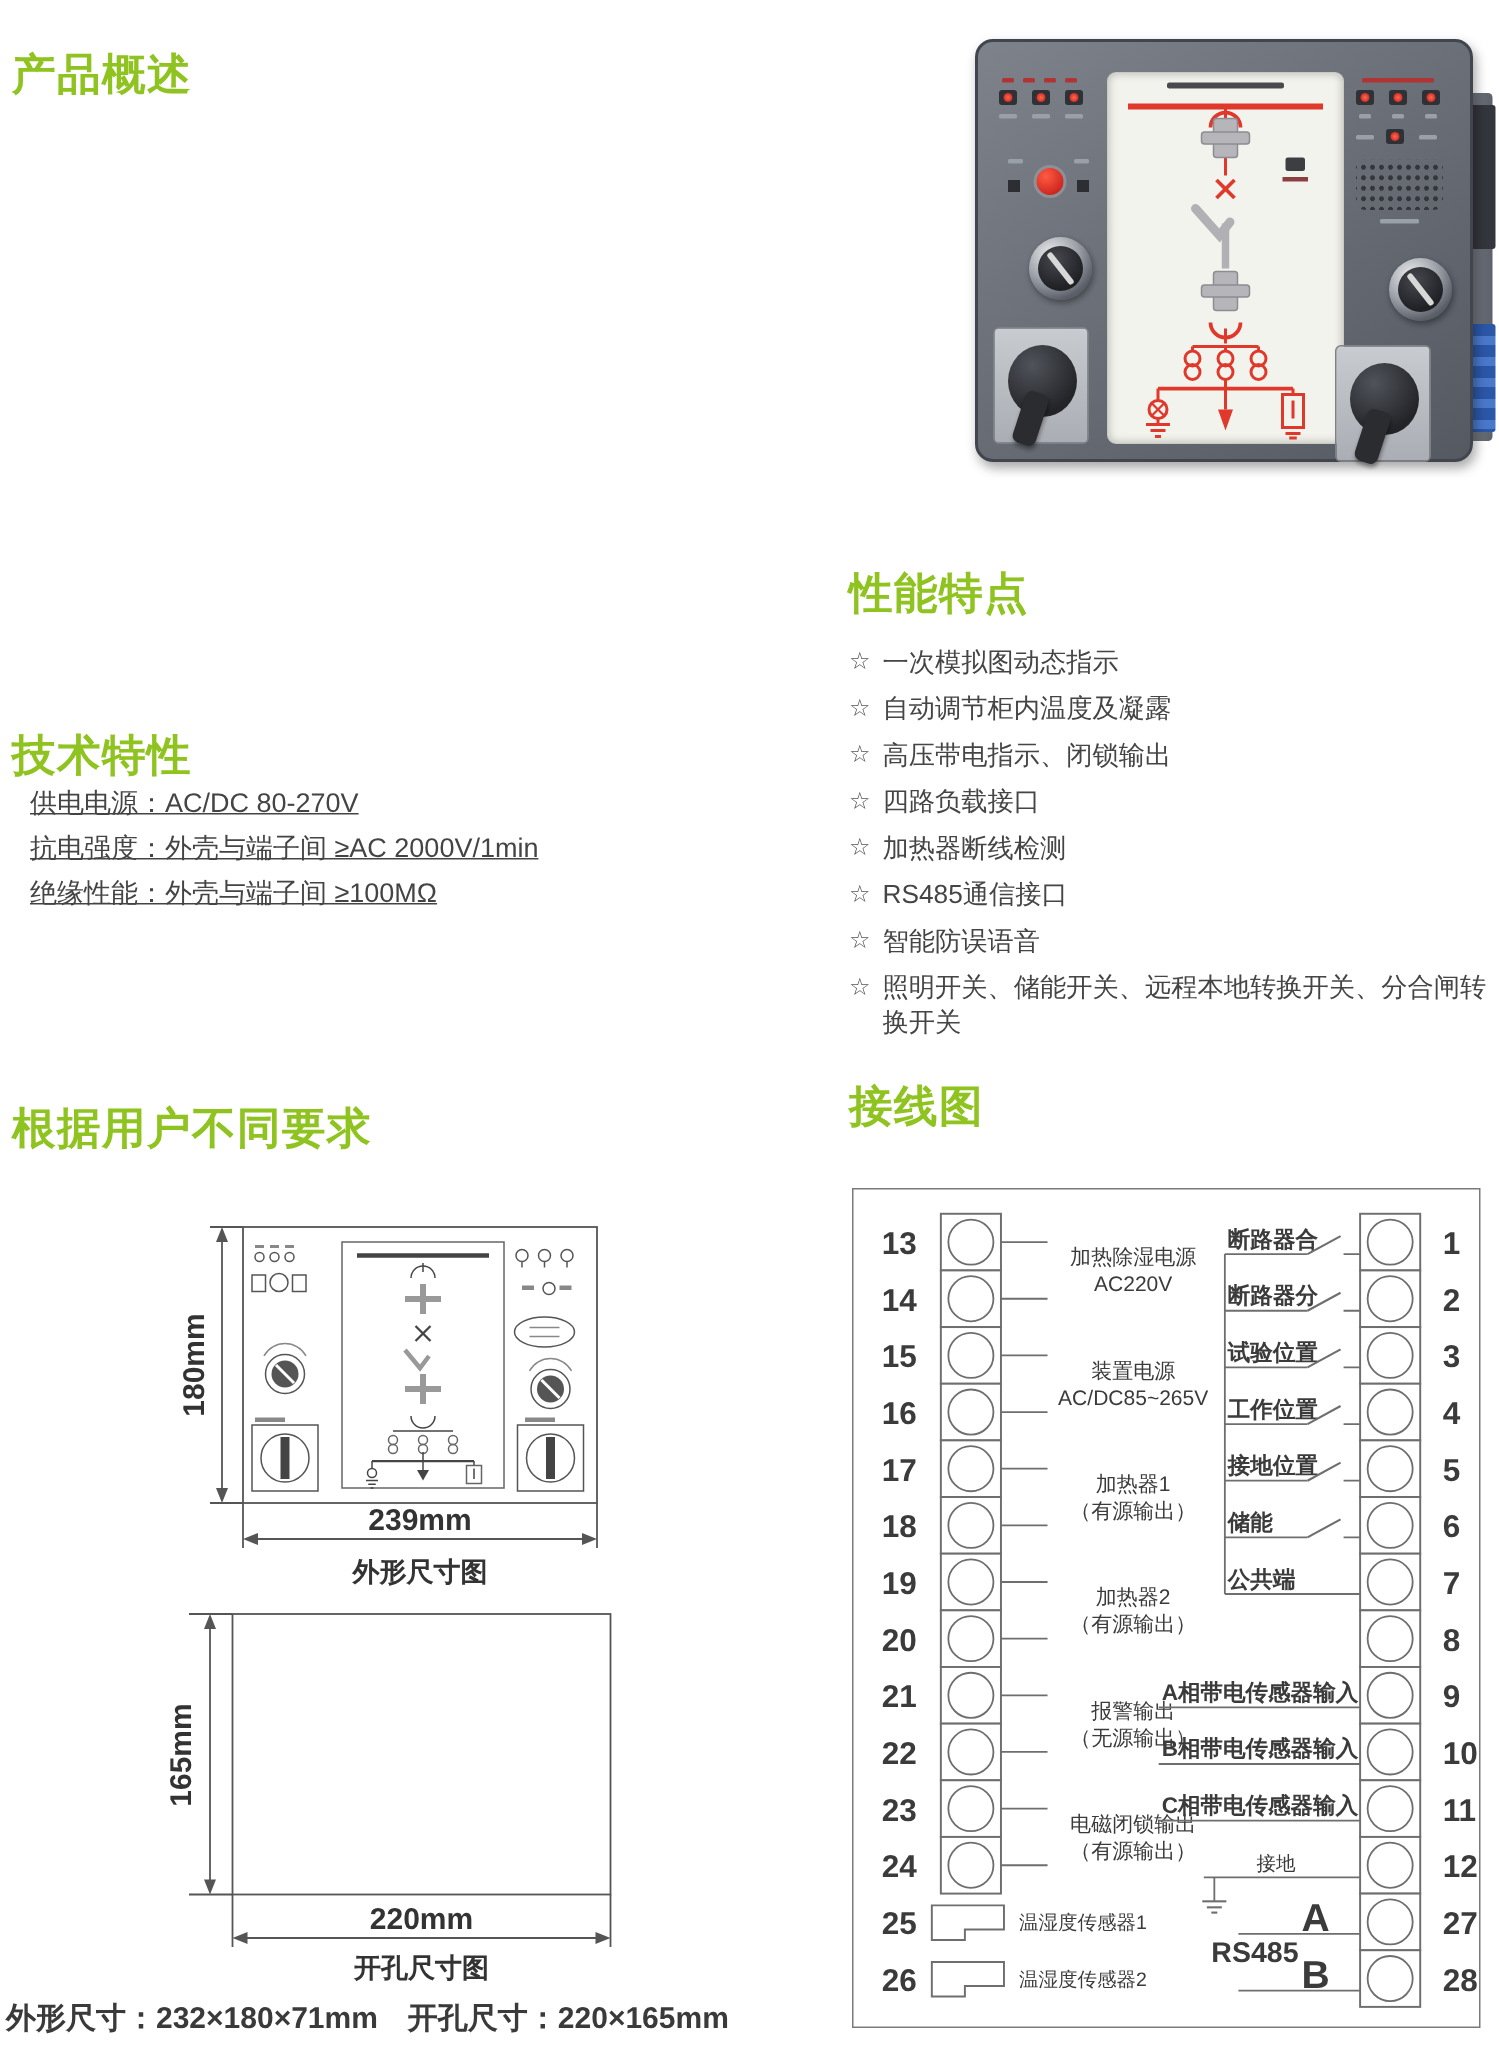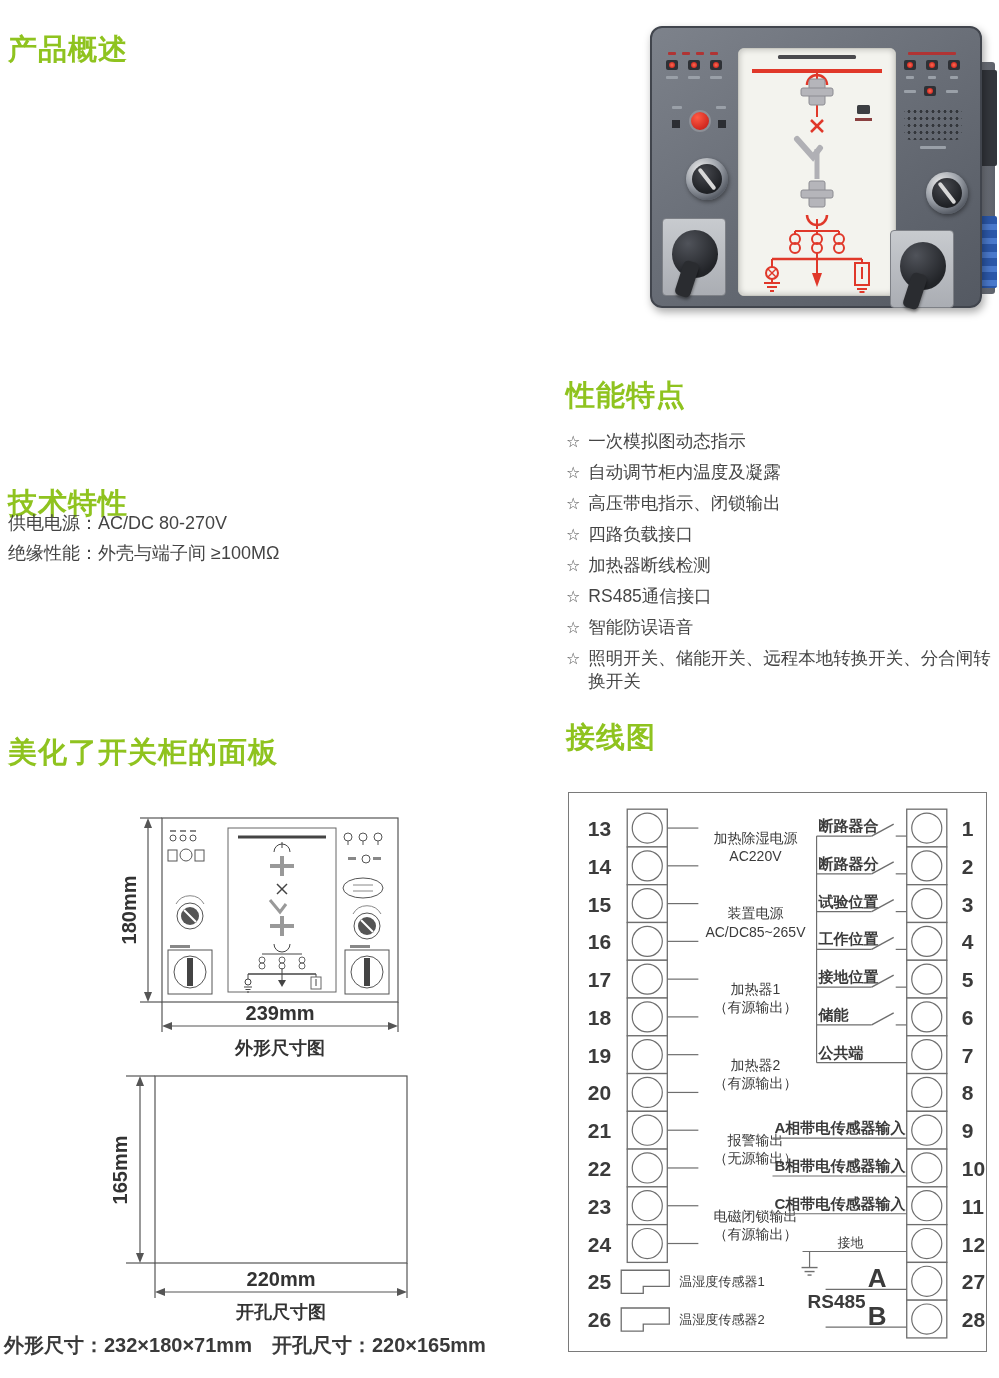--- a/index.html
+++ b/index.html
@@ -12,21 +12,21 @@
   html,body{margin:0;padding:0;}
   body{
     width:999px;height:1378px;position:relative;background:#ffffff;
     font-family:"Liberation Sans","DejaVu Sans",sans-serif;color:var(--ink);
     overflow:hidden;
   }
   .h-green{position:absolute;margin:0;font-size:29px;font-weight:bold;color:var(--accent);letter-spacing:1px;}
   
   .overview-body{position:absolute;left:8px;top:58px;width:540px;}
   .para{margin:0;font-size:17.5px;line-height:28px;text-align:justify;text-indent:2em;color:var(--ink);}
-  .spec-list{position:absolute;left:8px;top:508px;margin:0;padding:0;list-style:none;font-size:18px;line-height:30px;color:#444;}
+  .spec-list{position:absolute;left:8px;top:508px;margin:12px;padding:0;list-style:none;font-size:18px;line-height:30px;color:#444;text-decoration:underline;}
   .feature-list{position:absolute;left:566px;top:430px;width:432px;margin:0;padding:0;list-style:none;}
   .feature-list li{display:flex;align-items:flex-start;margin-bottom:8px;font-size:17.5px;line-height:23px;color:#454545;}
   .feature-list .star{flex:0 0 auto;margin-right:8px;color:#555;font-size:16px;line-height:23px;}
   .dim-summary{position:absolute;left:4px;top:1332px;width:560px;font-size:20px;font-weight:bold;color:#3a3a3a;}
   
   .fig{position:absolute;}
   .fig svg text{fill:#333;}
   
   .wiring-box{position:absolute;left:568px;top:792px;width:419px;height:560px;border:1.5px solid #7a7a7a;background:#fff;}
   
@@ -64,24 +64,25 @@
 <body>
 
 <h1 class="h-green" style="left:8px;top:30px;">产品概述</h1>
 
 <div class="overview-body">
 </div>
 
 <h1 class="h-green" style="left:8px;top:452px;margin-top:32px;">技术特性</h1>
 <ul class="spec-list" id="spec-list">
     <li>供电电源：AC/DC 80-270V</li>
+    <li>抗电强度：外壳与端子间 ≥AC 2000V/1min</li>
     <li>绝缘性能：外壳与端子间 ≥100MΩ</li>
   </ul>
 
-<h1 class="h-green" style="left:8px;top:733px;">美化了开关柜的面板</h1>
+<h1 class="h-green" style="left:8px;top:733px;">根据用户不同要求</h1>
 
 <div class="fig" style="left:110px;top:804px;width:300px;height:258px;">
   <svg width="300" height="258" viewBox="0 0 300 258">
     <g stroke="#555" stroke-width="1.2" fill="none">
       <rect x="52" y="14" width="236" height="184" fill="#fff"></rect>
       <line x1="30" y1="14" x2="52" y2="14"></line>
         <line x1="30" y1="198" x2="52" y2="198"></line>
       <line x1="38" y1="20" x2="38" y2="192"></line>
       <line x1="52" y1="198" x2="52" y2="228"></line>
         <line x1="288" y1="198" x2="288" y2="228"></line>

